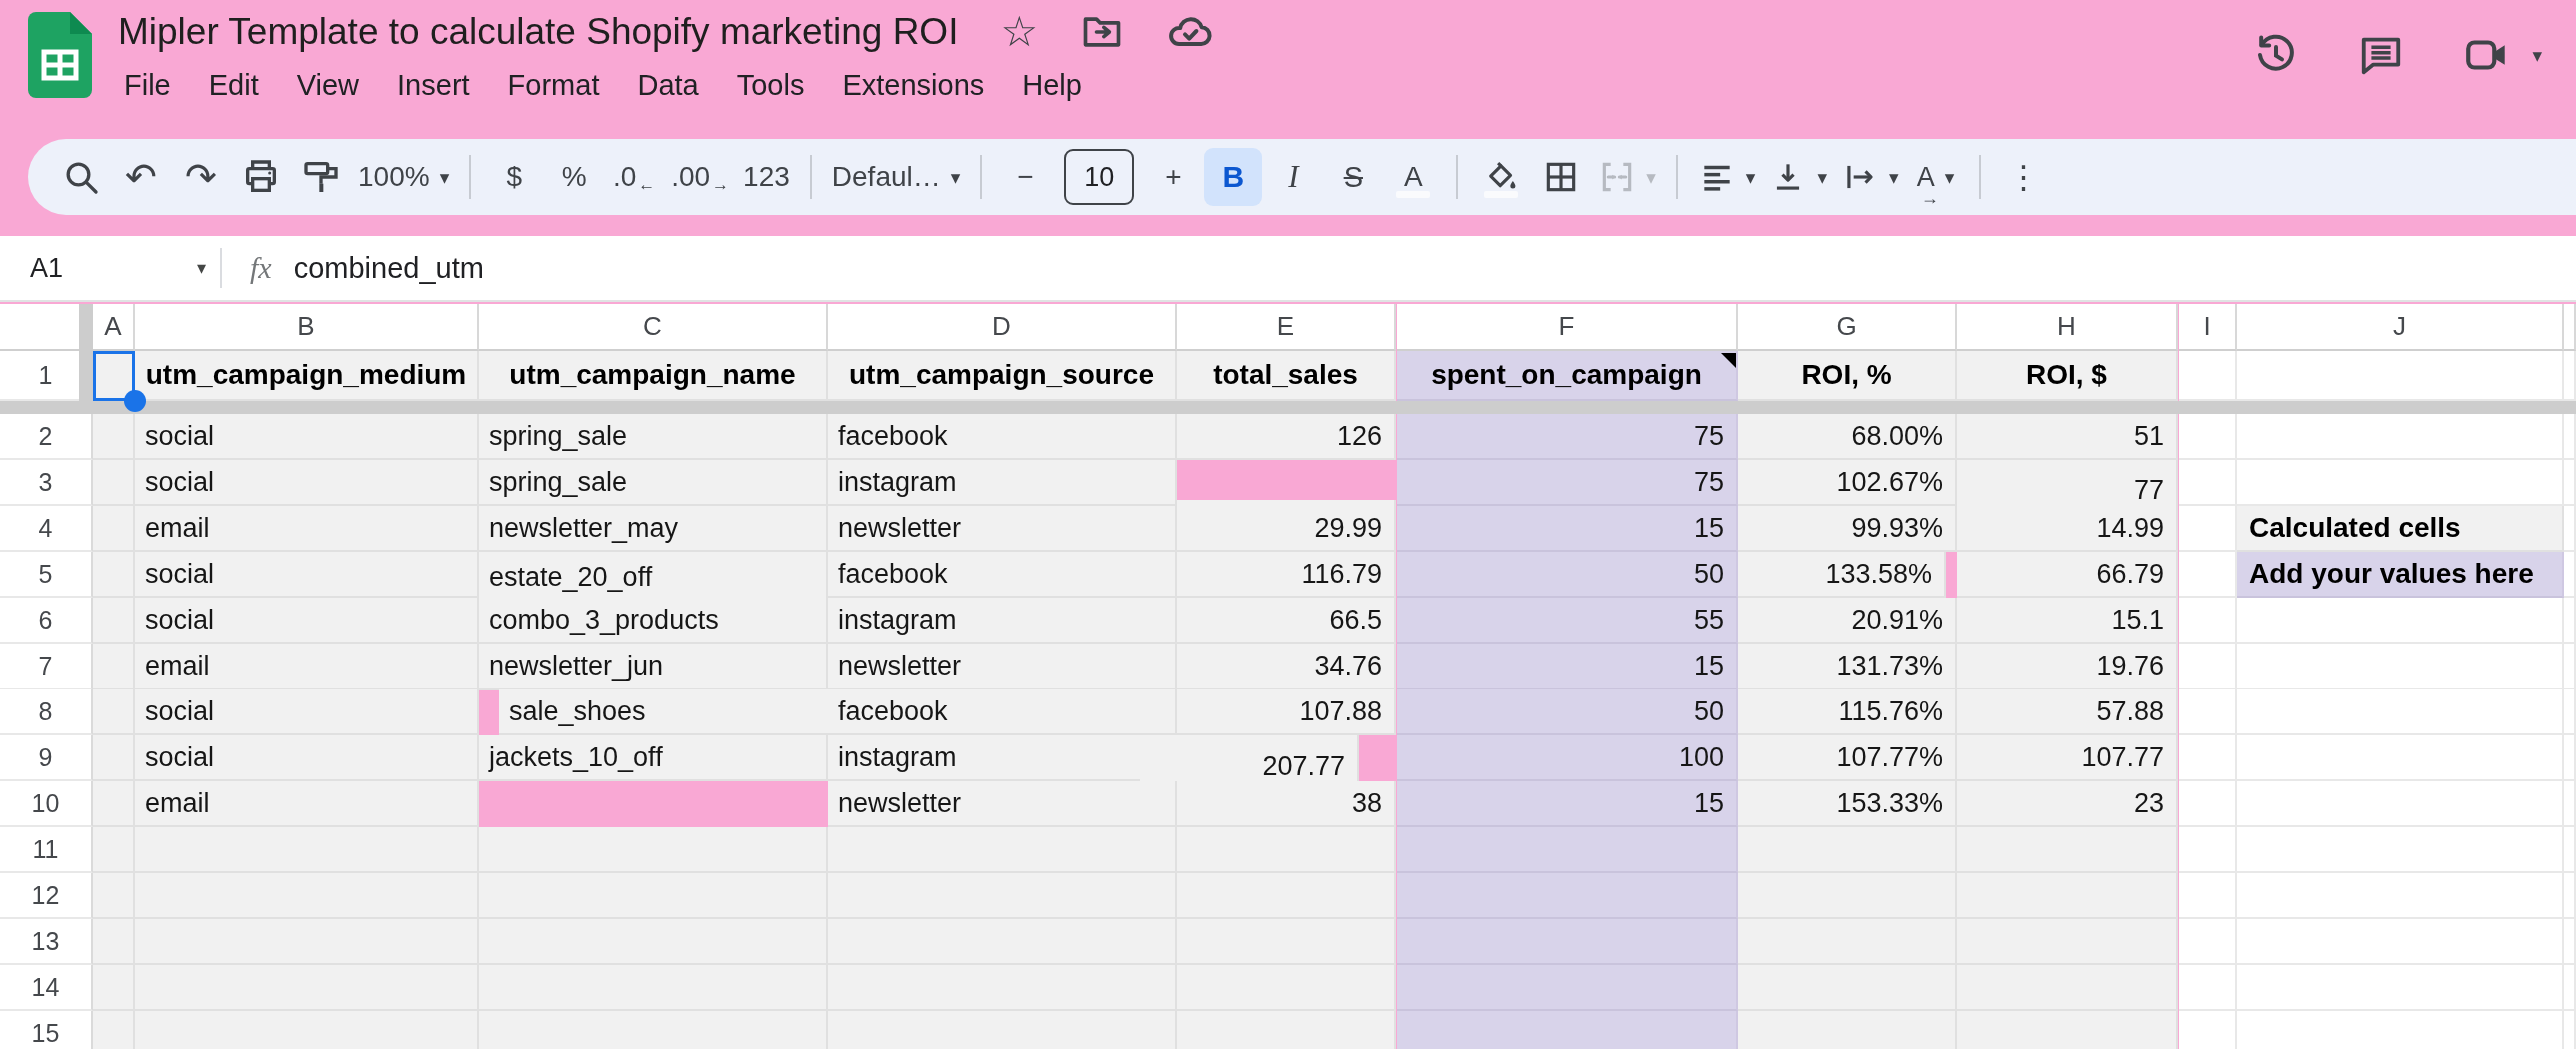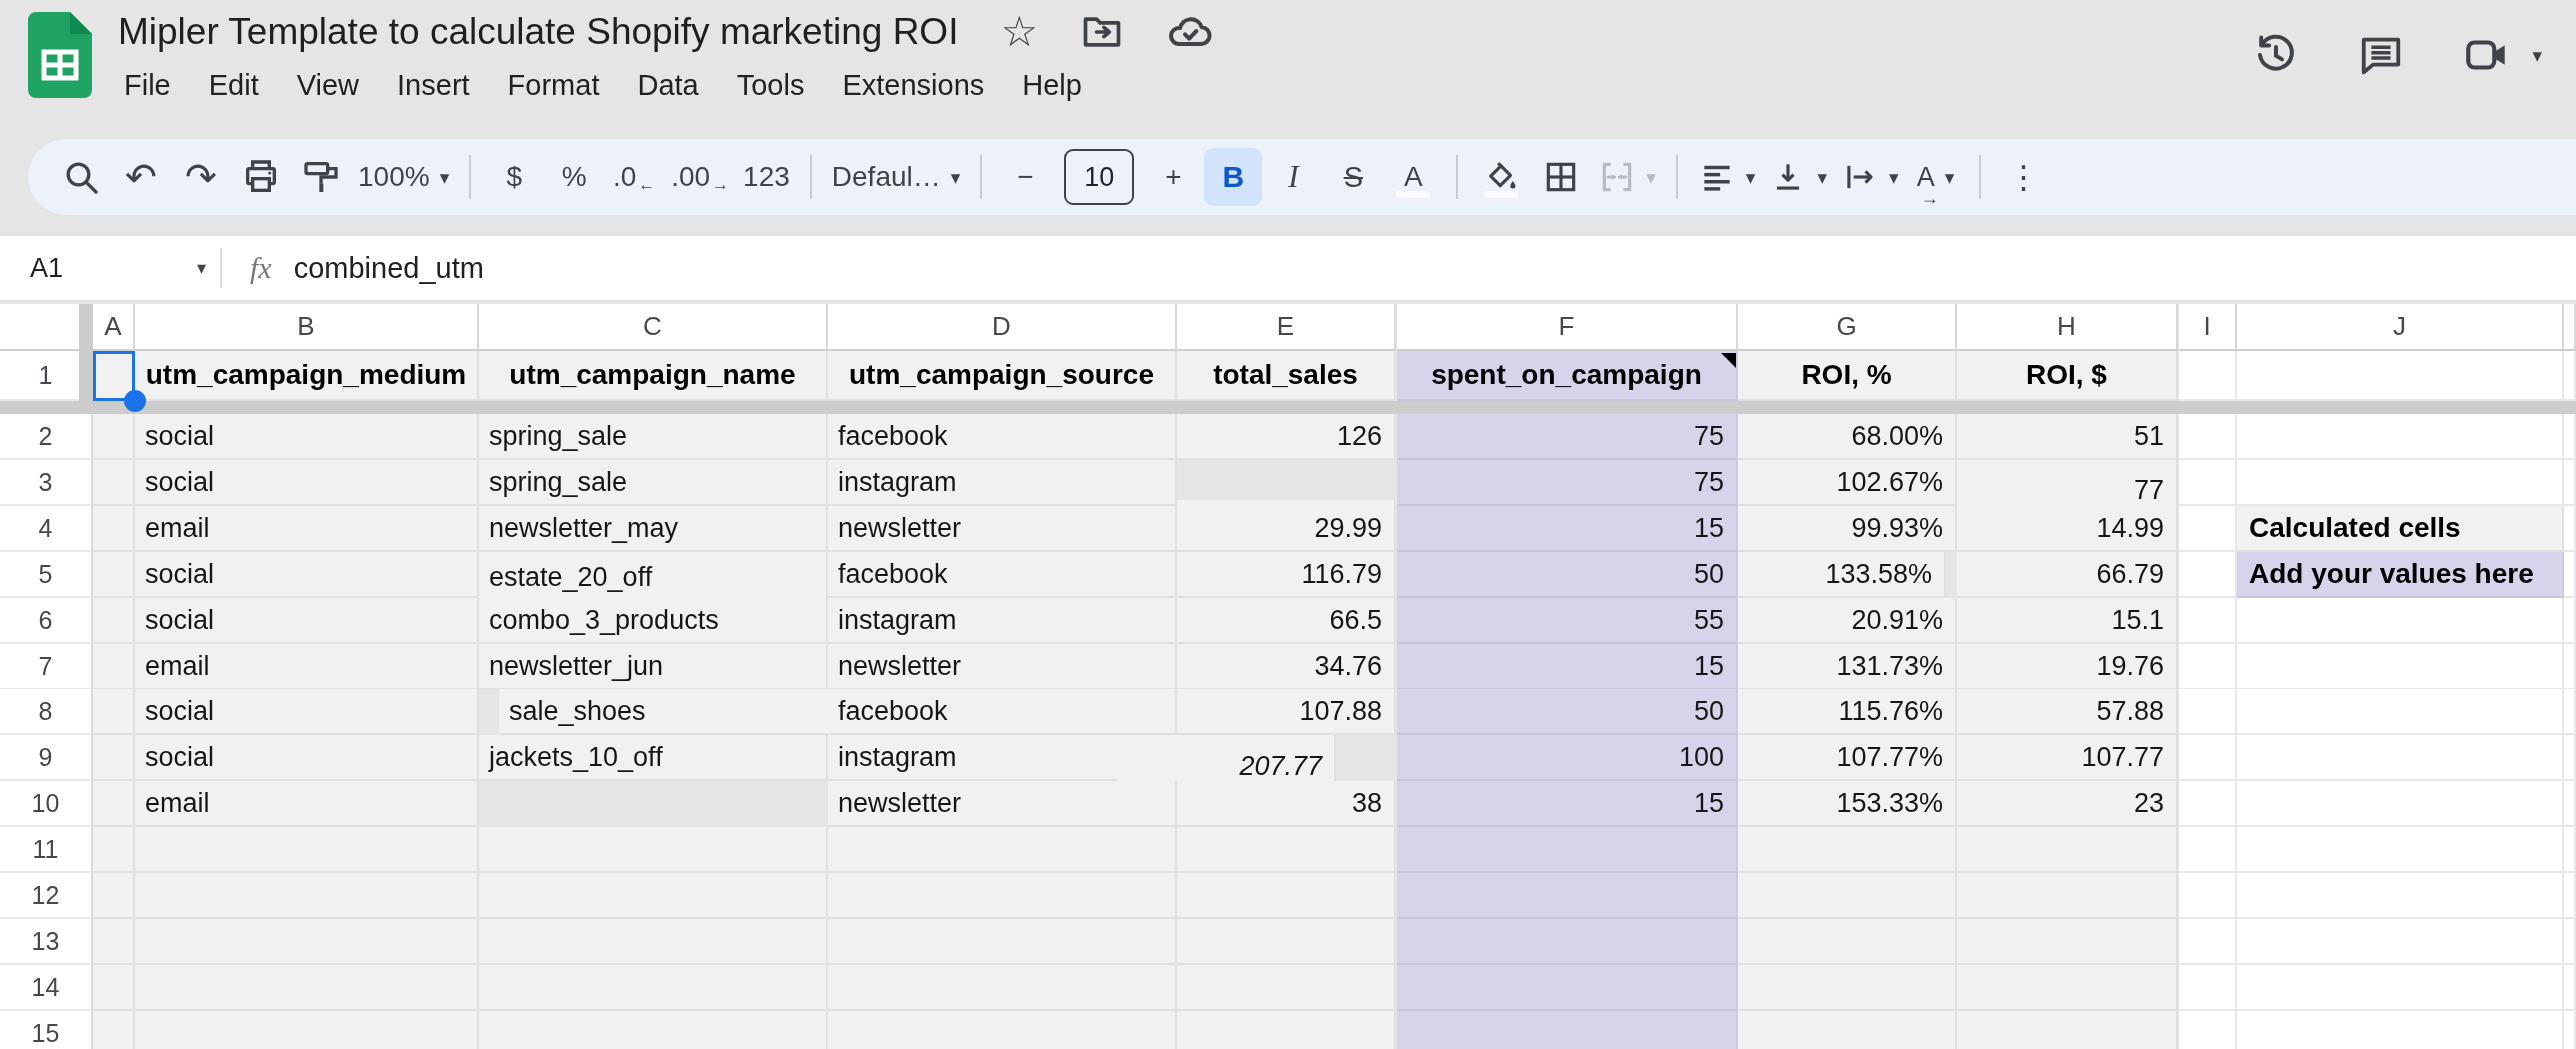--- a/index.html
+++ b/index.html
@@ -1,16 +1,16 @@
 <!DOCTYPE html>
 <html><head>
 <meta charset="utf-8">
 <style>
   html,body{margin:0;padding:0;background:#fff;font-family:"Liberation Sans",sans-serif;}
-  #app{position:relative;width:2576px;height:1050px;overflow:hidden;background:#e5e5e5;}
+  #app{position:relative;width:2576px;height:1050px;overflow:hidden;background:#f9a8d4;}
 
   
   #logo{position:absolute;left:28px;top:12px;width:64px;height:86px;}
   #title-row{position:absolute;left:118px;top:6px;height:52px;display:flex;align-items:center;gap:42px;}
   #doc-title{font-size:37px;color:#1f1f1f;white-space:nowrap;}
   .doc-ic{color:#3f4348;display:flex;align-items:center;}
   #star{font-size:42px;line-height:1;}
   #menu-row{position:absolute;left:112px;top:64px;height:42px;display:flex;align-items:center;gap:14px;}
   .menu-item{font-size:29px;color:#202124;padding:4px 12px;border-radius:8px;white-space:nowrap;}
   #top-right{position:absolute;top:30px;right:34px;display:flex;align-items:center;gap:58px;}
@@ -399,21 +399,21 @@
       <div class="cell lav num" style="left: 1397px; top: 689px; width: 341px; height: 46px;">50</div>
       <div class="cell gray num" style="left: 1738px; top: 689px; width: 219px; height: 46px;">115.76%</div>
       <div class="cell gray num" style="left: 1957px; top: 689px; width: 221px; height: 46px;">57.88</div>
       <div class="cell white" style="left: 2179px; top: 689px; width: 58px; height: 46px;"></div>
       <div class="cell white" style="left: 2237px; top: 689px; width: 327px; height: 46px;"></div>
       <div class="cell white" style="left: 2564px; top: 689px; width: 12px; height: 46px;"></div>
       <div class="cell gray" style="left: 93px; top: 735px; width: 42px; height: 46px;"></div>
       <div class="cell gray txt" style="left: 135px; top: 735px; width: 344px; height: 46px;">social</div>
       <div class="cell gray txt" style="left: 479px; top: 735px; width: 349px; height: 46px;">jackets_10_off</div>
       <div class="cell gray txt" style="left: 828px; top: 735px; width: 349px; height: 46px;">instagram</div>
-      <div class="cell gray num" style="left: 1117px; top: 735px; width: 219px; height: 64px; font-style: italic;">207.77</div>
+      <div class="cell gray num" style="left: 1140px; top: 735px; width: 219px; height: 64px;">207.77</div>
       <div class="cell lav num" style="left: 1397px; top: 735px; width: 341px; height: 46px;">100</div>
       <div class="cell gray num" style="left: 1738px; top: 735px; width: 219px; height: 46px;">107.77%</div>
       <div class="cell gray num" style="left: 1957px; top: 735px; width: 221px; height: 46px;">107.77</div>
       <div class="cell white" style="left: 2179px; top: 735px; width: 58px; height: 46px;"></div>
       <div class="cell white" style="left: 2237px; top: 735px; width: 327px; height: 46px;"></div>
       <div class="cell white" style="left: 2564px; top: 735px; width: 12px; height: 46px;"></div>
       <div class="cell gray" style="left: 93px; top: 781px; width: 42px; height: 46px;"></div>
       <div class="cell gray txt" style="left: 135px; top: 781px; width: 344px; height: 46px;">email</div>
       <div class="cell gray txt" style="left: 828px; top: 781px; width: 349px; height: 46px;">newsletter</div>
       <div class="cell gray num" style="left: 1177px; top: 781px; width: 219px; height: 46px;">38</div>

